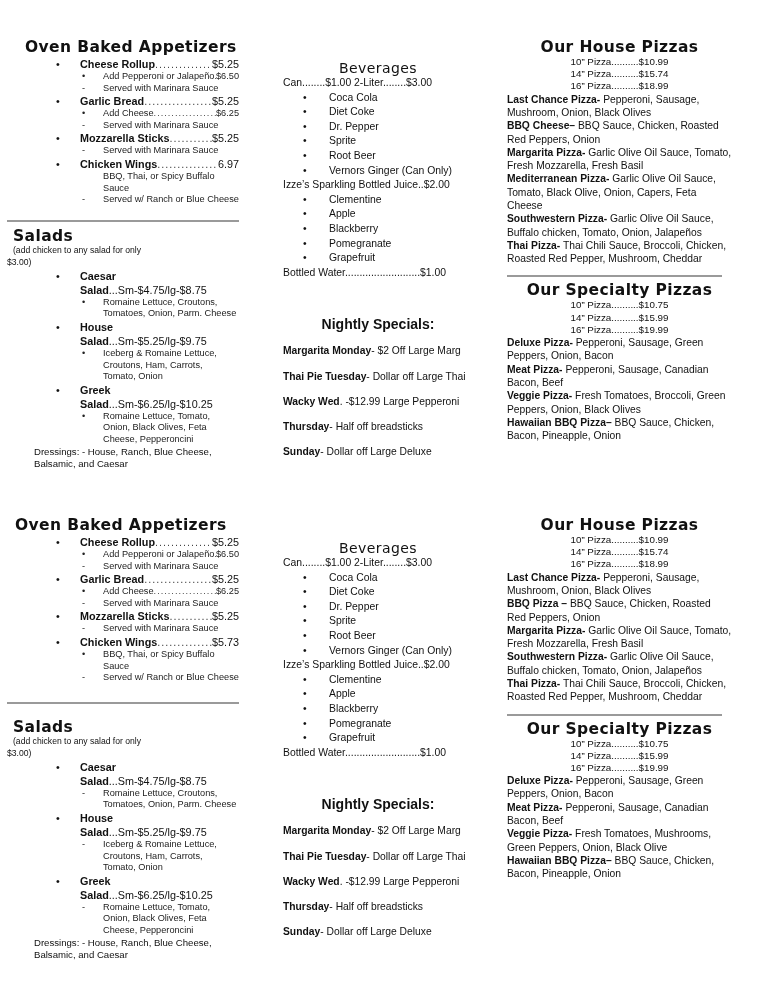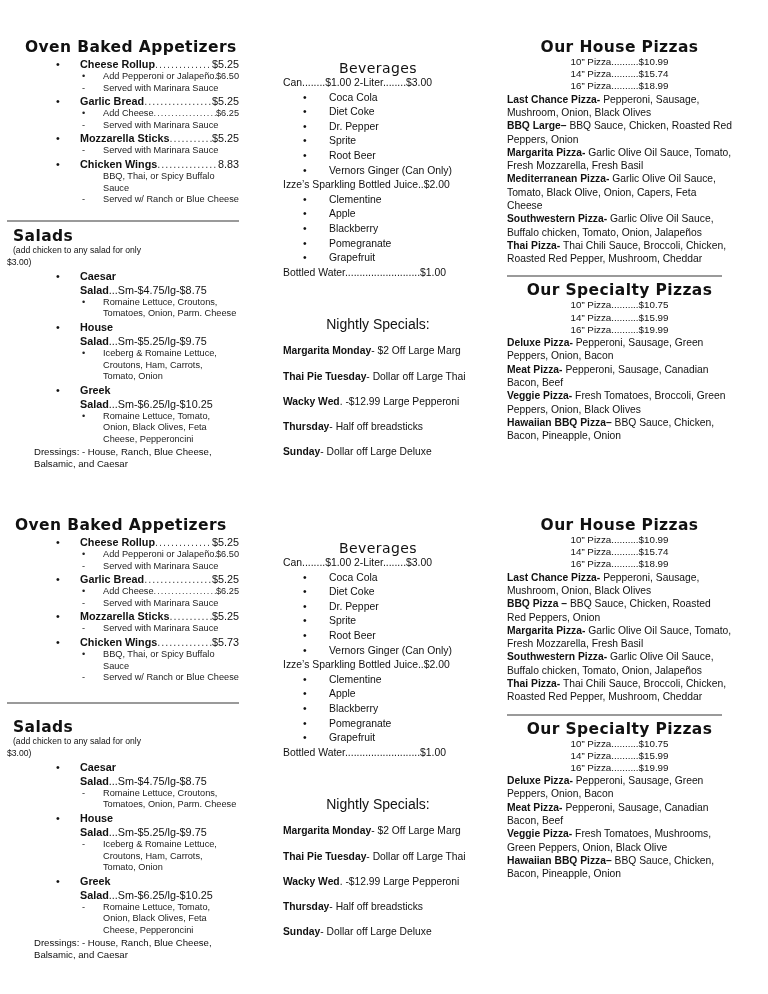--- a/index.html
+++ b/index.html
@@ -24,21 +24,21 @@
   .dots-row .fill { flex:1; overflow:hidden; white-space:nowrap; font-weight:normal; letter-spacing:1px; color:#444; }
   .dots-row .fill::after { content:"........................................................................................................"; }
   .price { font-weight:normal; white-space:nowrap; }
   .divider { height:2px; background:#9a9a9a; margin:0; }
   .salads-head { display:flex; align-items:baseline;flex-direction:column; }
   .salads-head .note { font-size:8.6px; margin-left:6px; }
   .small { font-size:8.6px; }
   .bev { font-size:10.4px; line-height:14.6px; }
   .bev .li { padding-left:46px; position:relative; }
   .bev .li .b { position:absolute; left:20px; }
-  .specials-title { font-size:14px; font-weight:normal; text-align:center; margin-top:36px; margin-bottom:10px;
+  .specials-title { font-size:14px; font-weight:bold; text-align:center; margin-top:36px; margin-bottom:10px;
                     font-family:"Liberation Sans", sans-serif; }
   .spec { font-size:10.3px; line-height:13.2px;margin-top:12px; }
   .pz { font-size:10.3px; line-height:13.3px; }
   .size { text-align:center; font-size:9.8px; line-height:12.2px; }
   b { font-weight:bold; }
 </style>
 </head>
 <body>
 
 <div id="root">
@@ -75,21 +75,21 @@
           <span class="b">•</span>
           <span>Mozzarella Sticks</span>
           <span class="fill"></span>
           <span class="price">$5.25</span>
         </div>
         <div class="l2"><span class="b">-</span><span>Served with Marinara Sauce</span></div>
         <div class="l1 dots-row">
           <span class="b">•</span>
           <span>Chicken Wings</span>
           <span class="fill"></span>
-          <span class="price">8.83</span>
+          <span class="price">6.97</span>
         </div>
         <div class="l2"><span class="b"></span><span>BBQ, Thai, or Spicy Buffalo Sauce</span></div>
         <div class="l2"><span class="b">-</span><span>Served w/ Ranch or Blue Cheese</span></div>
         <div class="divider" style="margin-top: 14px; width: 232px;"></div>
         <div class="salads-head" style="margin-top: 5px;">
           <span class="title">Salads</span>
           <span class="note">(add chicken to any salad for only</span>
         </div>
         <div class="small" style="line-height: 14px;">$3.00)</div>
         <div class="l1"><span class="b">•</span><span>Caesar Salad</span><span class="nb">...Sm-$4.75/lg-$8.75</span></div>
@@ -130,21 +130,21 @@
         <div class="spec"><b>Wacky Wed</b><span>. -$12.99 Large Pepperoni</span></div>
         <div class="spec"><b>Thursday</b><span>- Half off breadsticks</span></div>
         <div class="spec"><b>Sunday</b><span>- Dollar off Large Deluxe</span></div>
       </div>
       <div class="col c3">
         <div class="title ctitle">Our House Pizzas</div>
         <div class="size">10” Pizza..........$10.99</div>
         <div class="size">14” Pizza..........$15.74</div>
         <div class="size">16” Pizza..........$18.99</div>
         <div class="pz"><b>Last Chance Pizza-</b><span> Pepperoni, Sausage, Mushroom, Onion, Black Olives</span></div>
-        <div class="pz"><b>BBQ Large–</b><span> BBQ Sauce, Chicken, Roasted Red Peppers, Onion</span></div>
+        <div class="pz"><b>BBQ Cheese–</b><span> BBQ Sauce, Chicken, Roasted Red Peppers, Onion</span></div>
         <div class="pz"><b>Margarita Pizza-</b><span> Garlic Olive Oil Sauce, Tomato, Fresh Mozzarella, Fresh Basil</span></div>
         <div class="pz"><b>Mediterranean Pizza-</b><span> Garlic Olive Oil Sauce, Tomato, Black Olive, Onion, Capers, Feta Cheese</span></div>
         <div class="pz"><b>Southwestern Pizza-</b><span> Garlic Olive Oil Sauce, Buffalo chicken, Tomato, Onion, Jalapeños</span></div>
         <div class="pz"><b>Thai Pizza-</b><span> Thai Chili Sauce, Broccoli, Chicken, Roasted Red Pepper, Mushroom, Cheddar</span></div>
         <div class="divider" style="margin-top: 10px; width: 215px;"></div>
         <div class="title ctitle" style="margin-top: 4px;">Our Specialty Pizzas</div>
         <div class="size">10” Pizza..........$10.75</div>
         <div class="size">14” Pizza..........$15.99</div>
         <div class="size">16” Pizza..........$19.99</div>
         <div class="pz"><b>Deluxe Pizza-</b><span> Pepperoni, Sausage, Green Peppers, Onion, Bacon</span></div>

